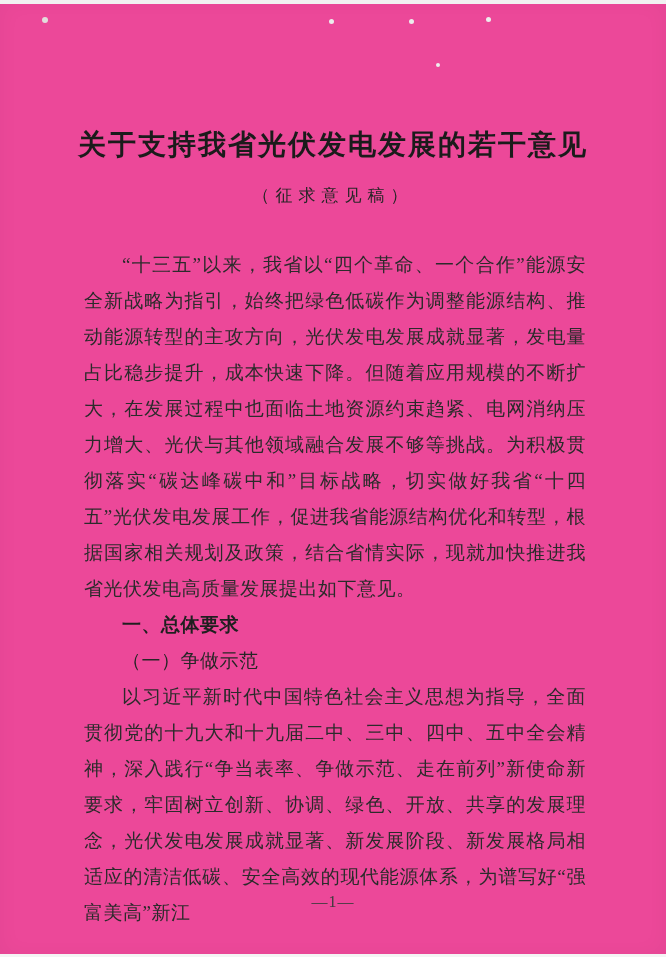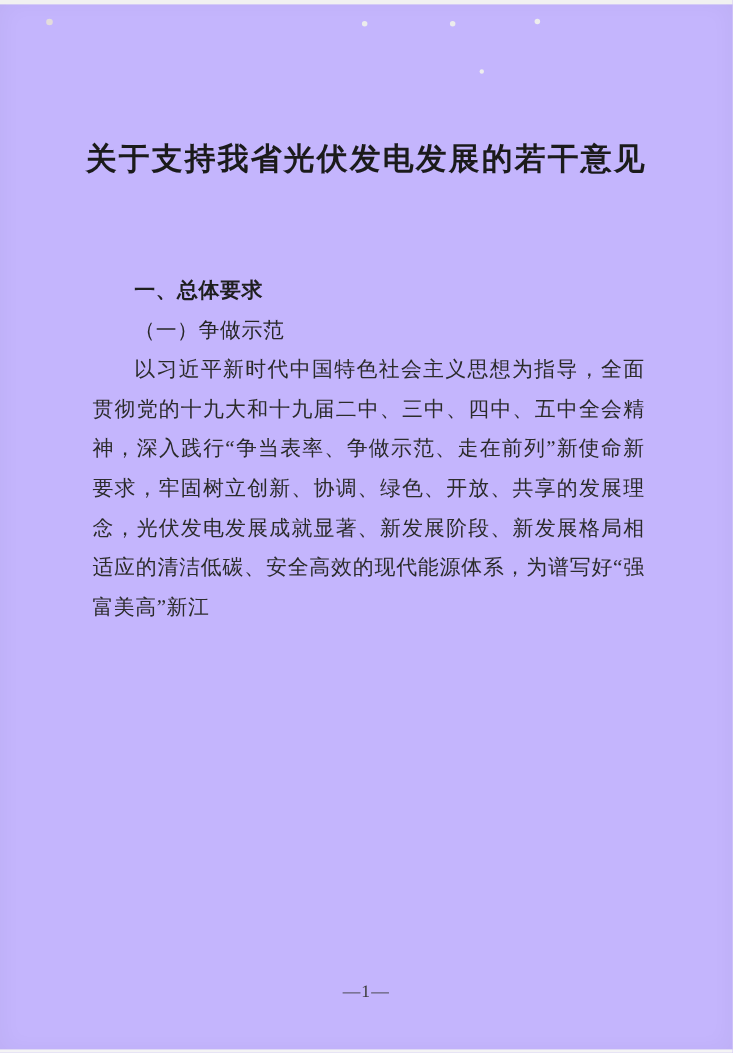--- a/index.html
+++ b/index.html
@@ -7,21 +7,21 @@
   body {
     position: relative;
     background: #fdfdfd;
     font-family: "Liberation Serif", "DejaVu Serif", serif;
     color: #2e2e2e;
     overflow: hidden;
   }
   .page {
     position: absolute;
     inset: 0;
-    background: #c4b5fd;
+    background: #ec4899;
     box-shadow: inset 0 0 22px rgba(0,0,0,0.045);
     padding-left: 33px;
   }
   .edge-top {
     position: absolute;
     top: 0; left: 0; right: 0;
     height: 4px;
     background: #f1f1f1;
   }
   .edge-bottom {
@@ -103,21 +103,23 @@
   <div class="edge-bottom"></div>
 
   <div class="speck s1"></div>
   <div class="speck s2"></div>
   <div class="speck s3"></div>
   <div class="speck s4"></div>
   <div class="speck s5"></div>
 
   <h1 class="doc-title">关于支持我省光伏发电发展的若干意见</h1>
 
+  <div class="doc-subtitle">（征求意见稿）</div>
 
   <div class="doc-body">
+    <p>“十三五”以来，我省以“四个革命、一个合作”能源安全新战略为指引，始终把绿色低碳作为调整能源结构、推动能源转型的主攻方向，光伏发电发展成就显著，发电量占比稳步提升，成本快速下降。但随着应用规模的不断扩大，在发展过程中也面临土地资源约束趋紧、电网消纳压力增大、光伏与其他领域融合发展不够等挑战。为积极贯彻落实“碳达峰碳中和”目标战略，切实做好我省“十四五”光伏发电发展工作，促进我省能源结构优化和转型，根据国家相关规划及政策，结合省情实际，现就加快推进我省光伏发电高质量发展提出如下意见。</p>
     <p class="section-heading">一、总体要求</p>
     <p class="subsection-heading">（一）争做示范</p>
     <p>以习近平新时代中国特色社会主义思想为指导，全面贯彻党的十九大和十九届二中、三中、四中、五中全会精神，深入践行“争当表率、争做示范、走在前列”新使命新要求，牢固树立创新、协调、绿色、开放、共享的发展理念，光伏发电发展成就显著、新发展阶段、新发展格局相适应的清洁低碳、安全高效的现代能源体系，为谱写好“强富美高”新江</p>
   </div>
 
   <div class="page-number">—1—</div>
 </div>
 
 </body></html>

